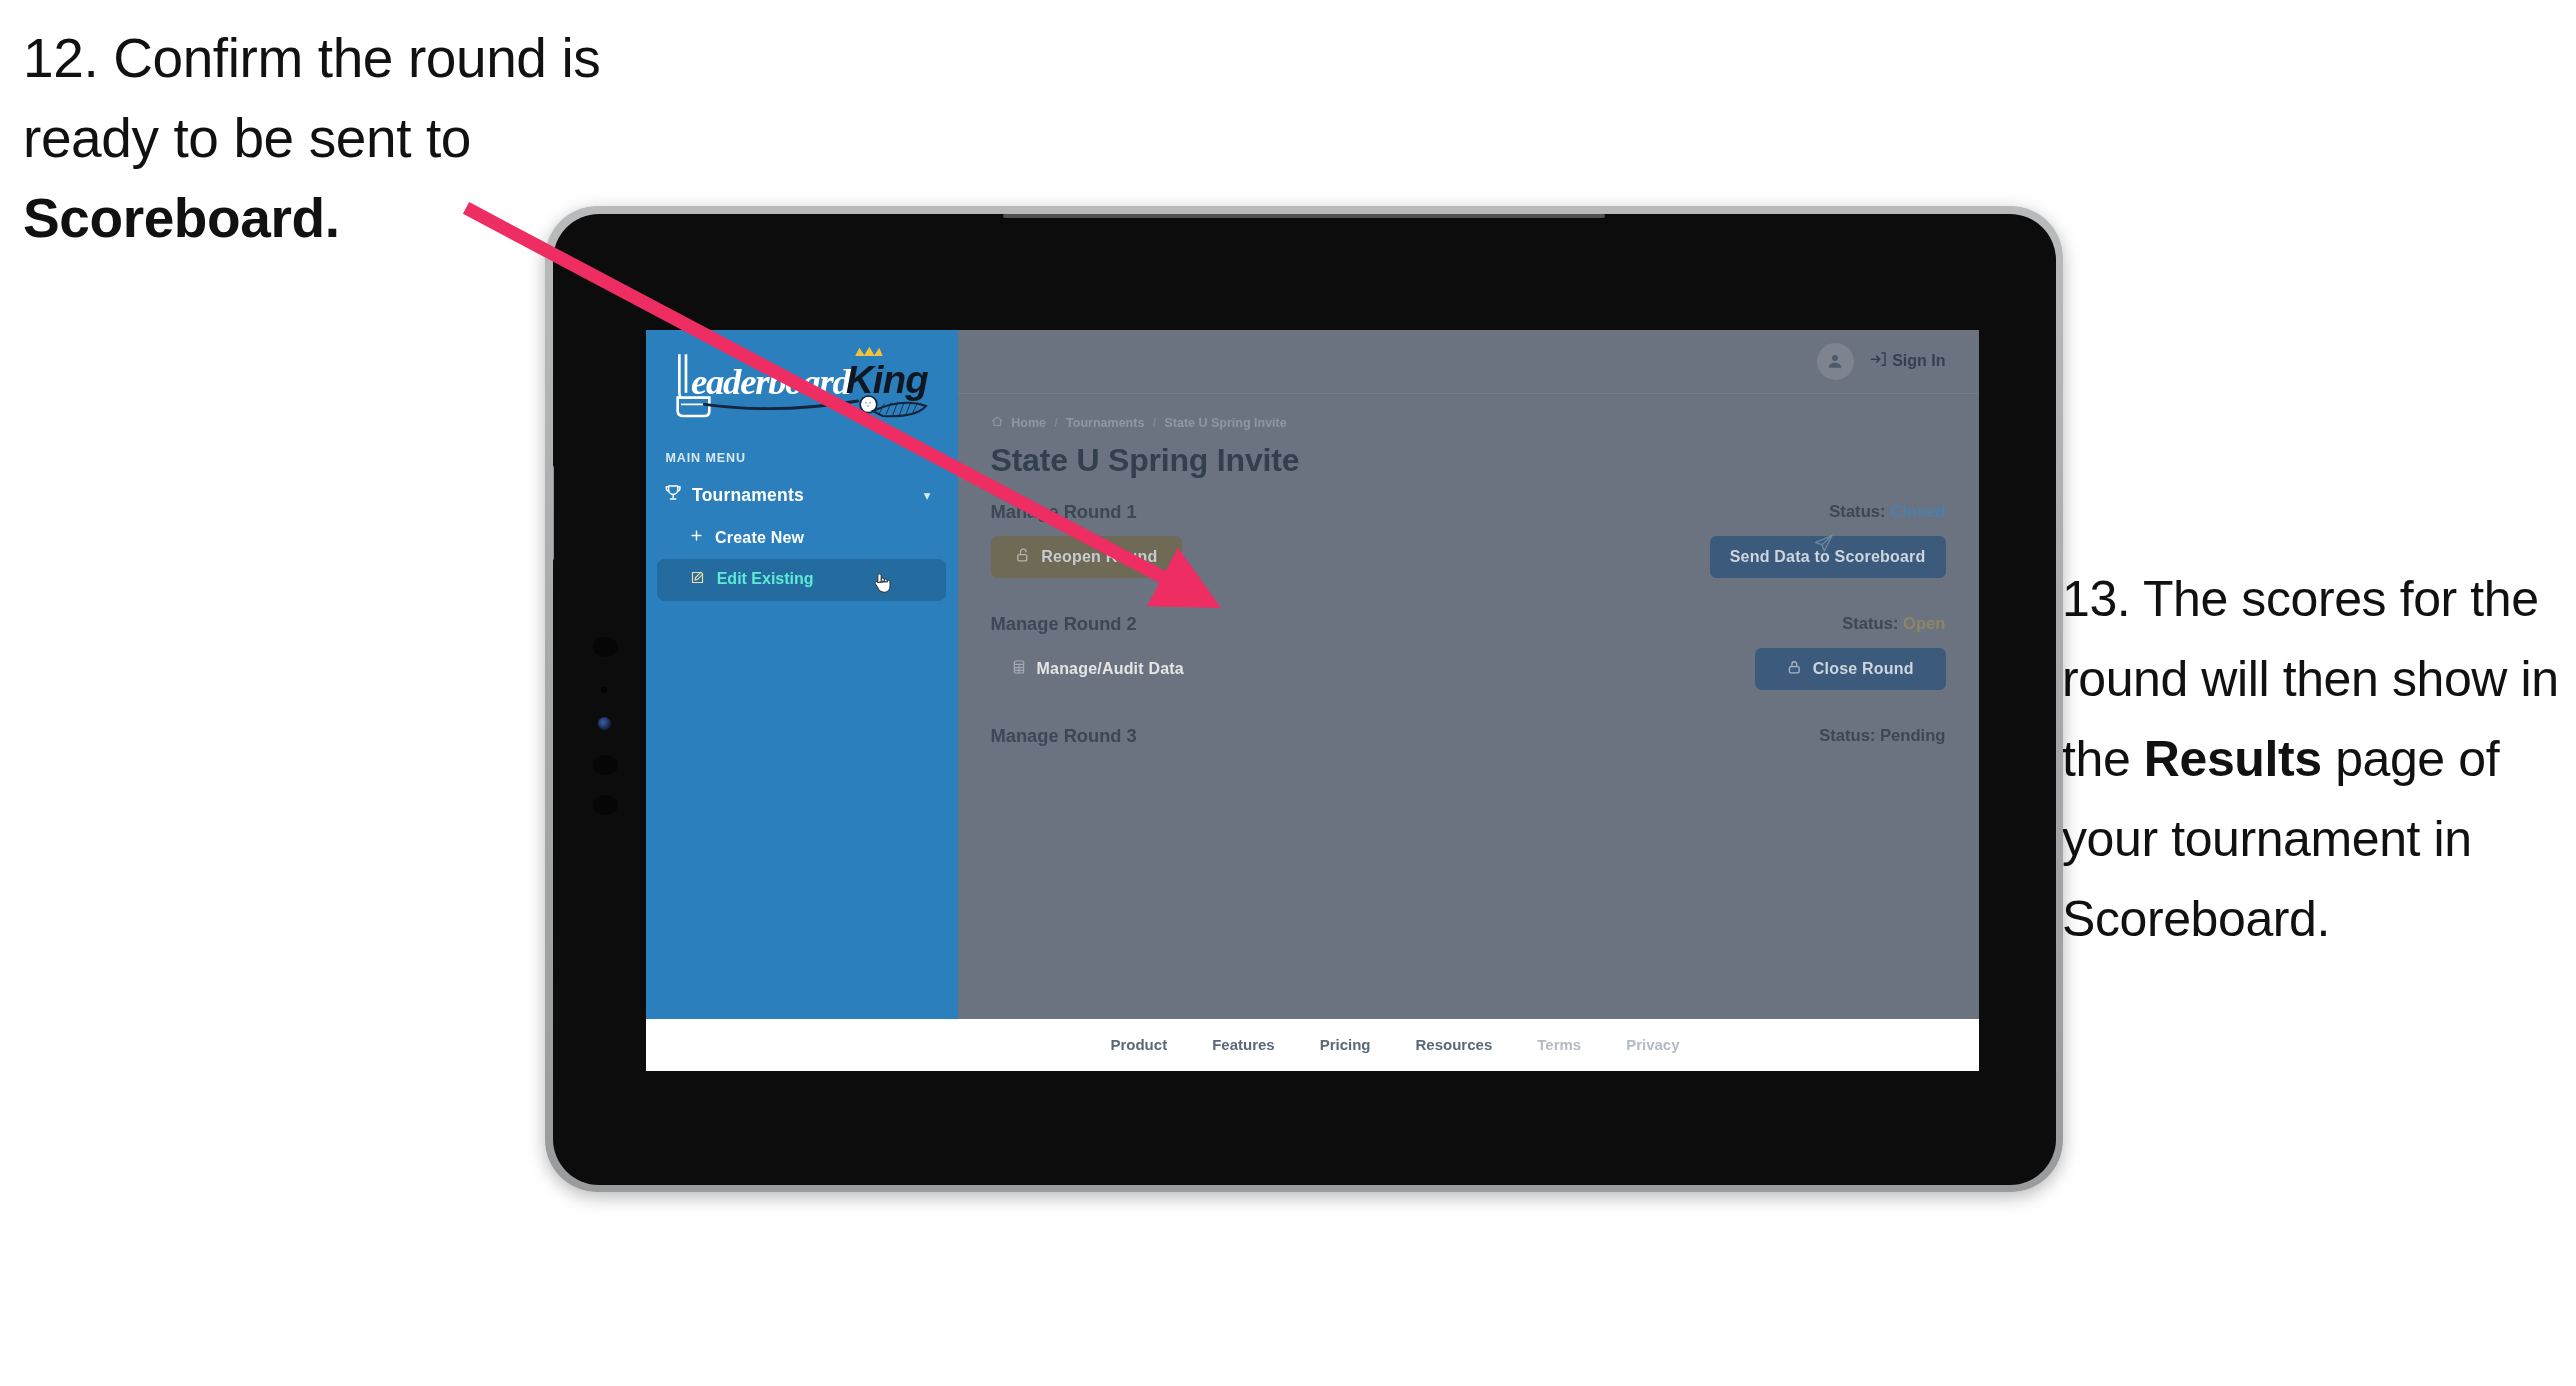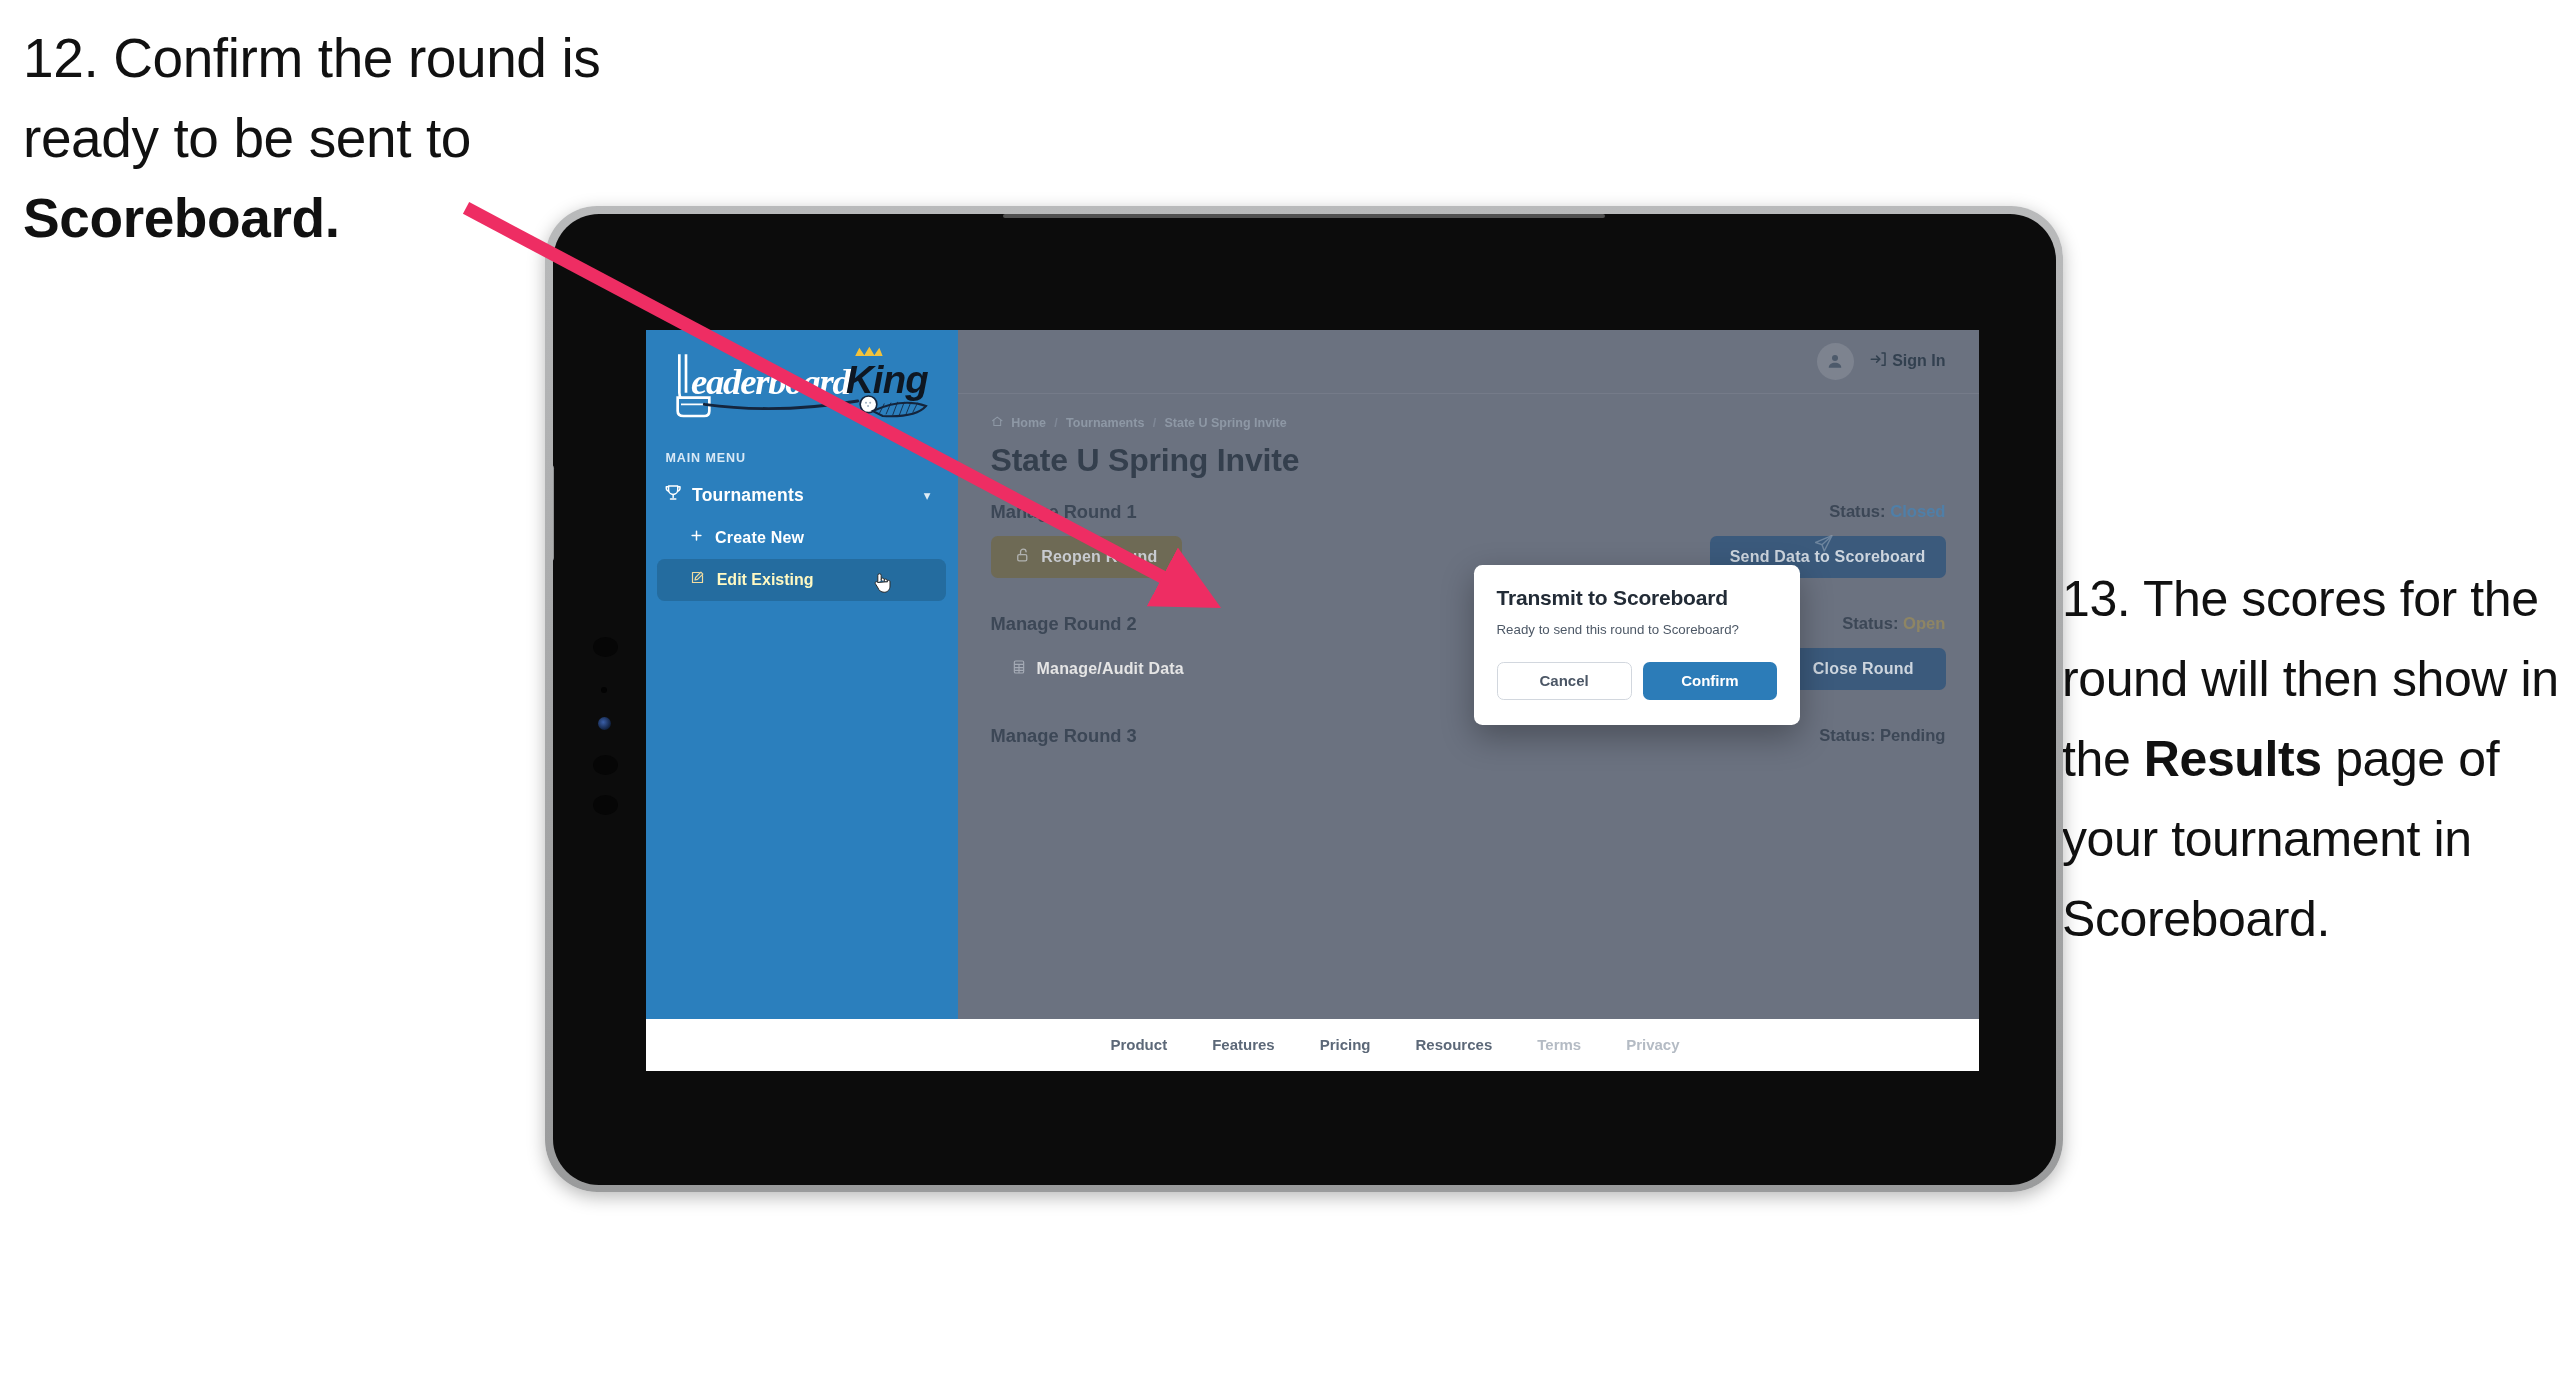--- a/index.html
+++ b/index.html
@@ -172,25 +172,24 @@
     font-weight: 700;
     color: #ffffff;
     letter-spacing: 0.2px;
   }
   #nav-edit-existing {
     margin: 11.6px 11.6px 0 11.6px;
     padding: 11.6px 0 11.6px 33px;
     background: #246c9f;
     border-radius: 7.5px;
     display: flex;
-    align-items: center;
     gap: 11.6px;
     font-size: 16px;
     font-weight: 700;
-    color: #fef9c3;
+    color: #5eead4;
     position: relative;
   }
   #cursor-hand {
     position: absolute;
     left: 215px;
     top: 11.6px;
     width: 20px;
     height: 25px;
   }
 
@@ -567,28 +566,20 @@
             <div class="round-block" style="margin-top:35px;">
               <div class="round-head">
                 <span>Manage Round 3</span>
                 <span class="round-status"><span>Status:</span>
                   <span class="val-pending">Pending</span></span>
               </div>
             </div>
 
           </div>
 
-          <div id="modal">
-            <div id="modal-title">Transmit to Scoreboard</div>
-            <div id="modal-text">Ready to send this round to Scoreboard?</div>
-            <div id="modal-actions">
-              <div class="modal-btn" id="btn-cancel">Cancel</div>
-              <div class="modal-btn" id="btn-confirm">Confirm</div>
-            </div>
-          </div>
 
         </div>
       </div>
 
       <div id="footer">
         <span class="foot-link">Product</span>
         <span class="foot-link">Features</span>
         <span class="foot-link">Pricing</span>
         <span class="foot-link">Resources</span>
         <span class="foot-link muted">Terms</span>

